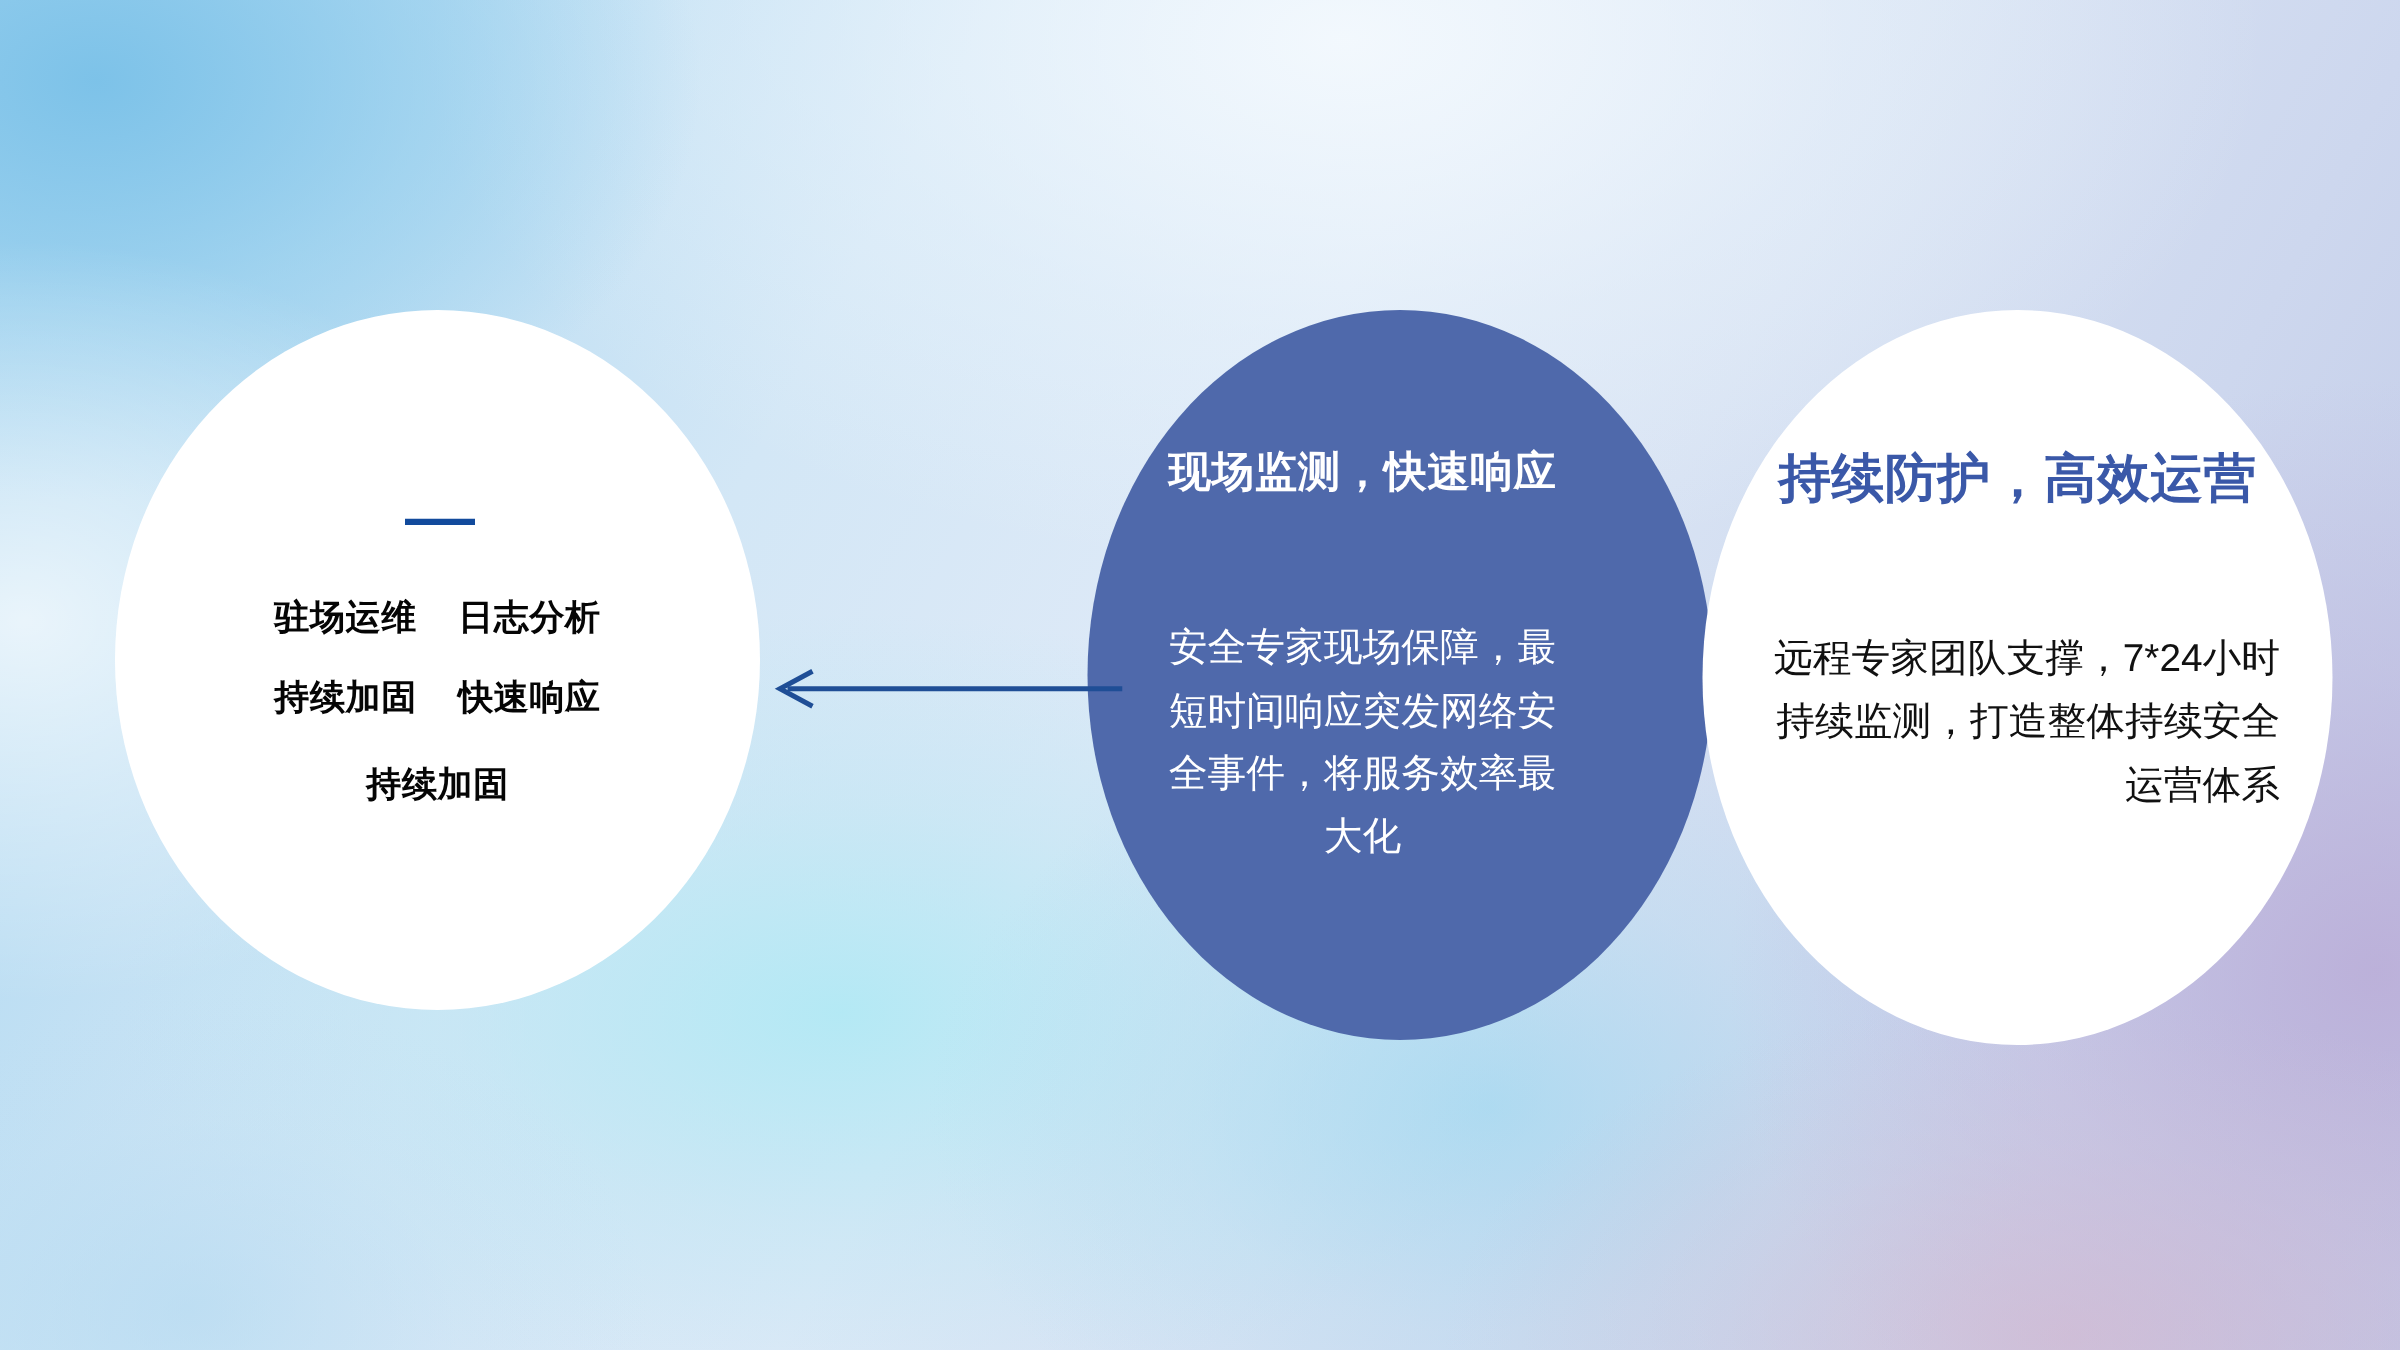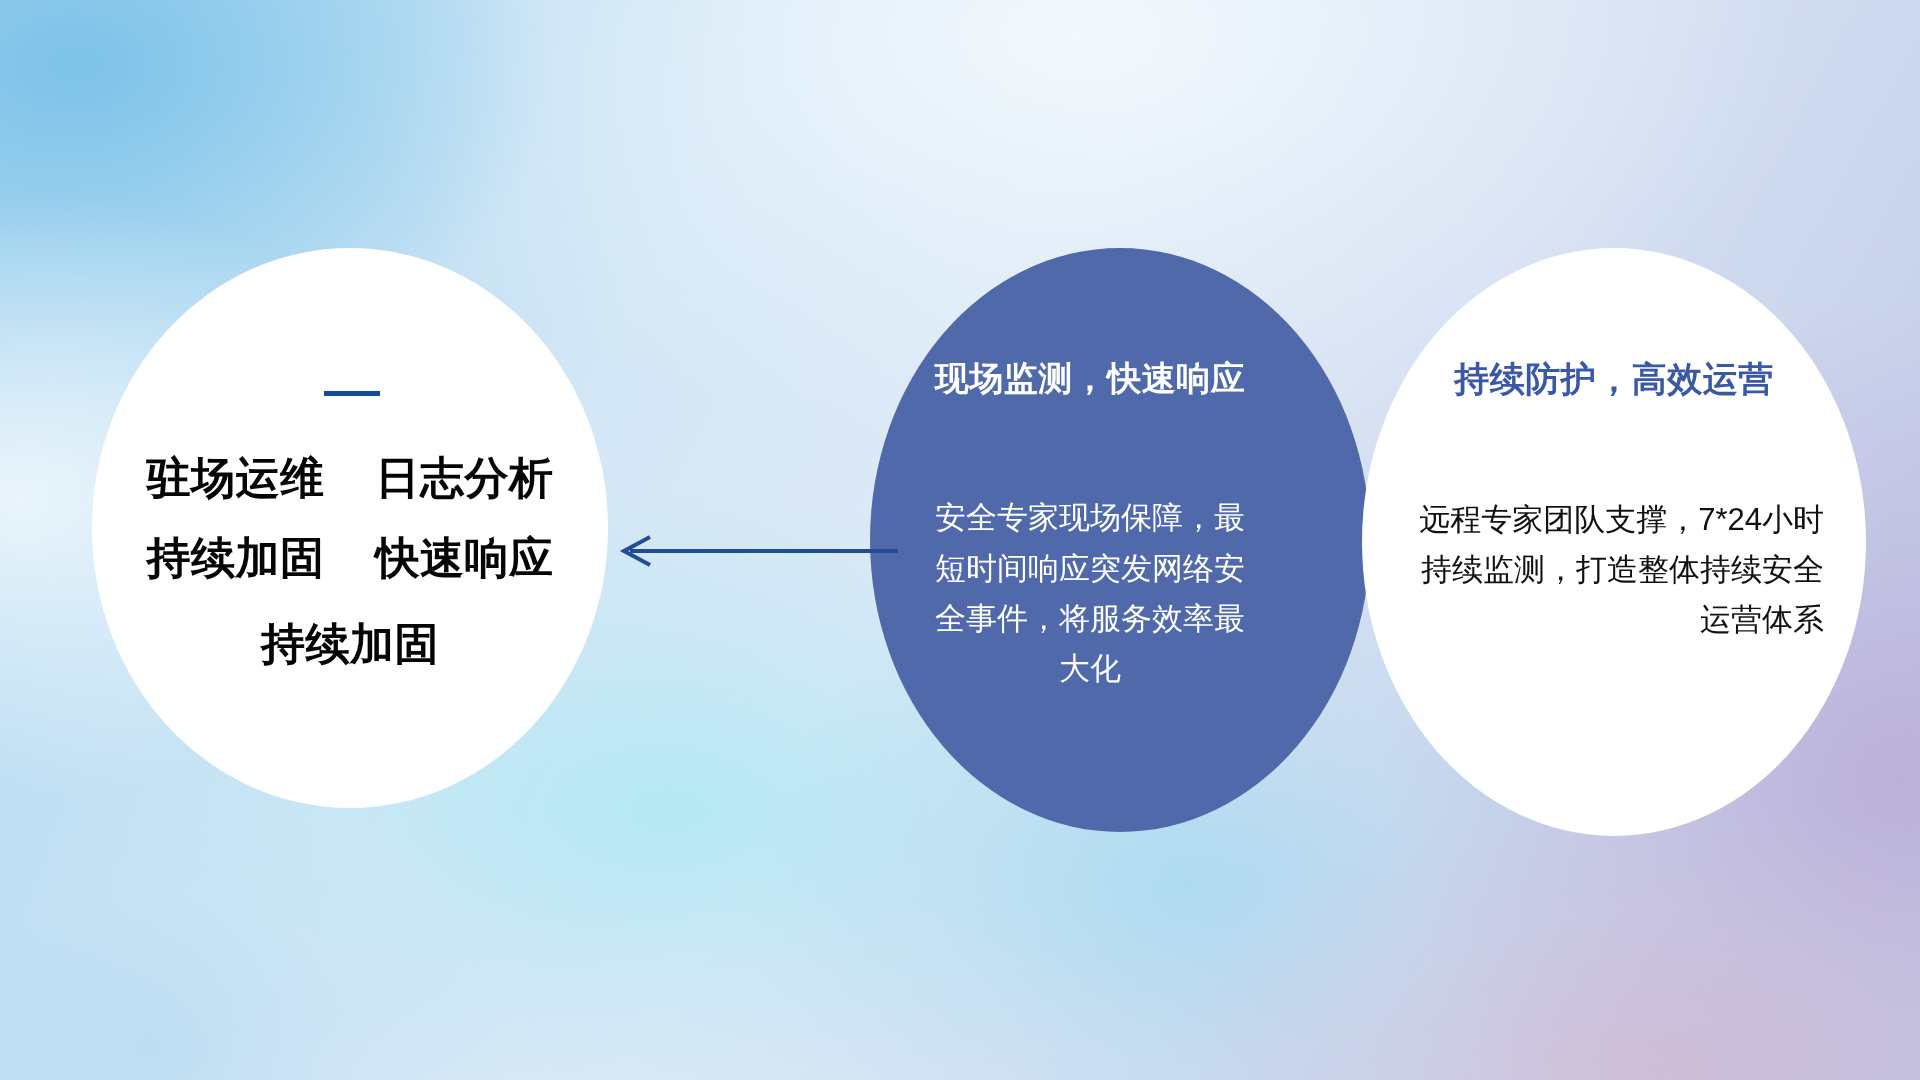--- a/index.html
+++ b/index.html
@@ -127,21 +127,21 @@
   #left-divider {
     width: 56px;
     height: 5px;
     background: #124a9c;
     margin-bottom: 60px;
     margin-left: 4px;
   }
   .left-line {
     color: #050505;
     font-weight: 700;
-    font-size: 44px;
+    font-size: 28px;
     line-height: 1.0;
     letter-spacing: 0.5px;
     white-space: pre;
     text-align: center;
   }
   #left-line-1 { margin-bottom: 36px; }
   #left-line-2 { margin-bottom: 42px; }
 
   
   #middle-content {
@@ -185,21 +185,21 @@
     display: flex;
     flex-direction: column;
     align-items: center;
     justify-content: flex-start;
     padding-top: 112px;
     box-sizing: border-box;
   }
   #right-heading {
     color: #3a58a8;
     font-weight: 700;
-    font-size: 35px;
+    font-size: 42px;
     line-height: 1.1;
     letter-spacing: 0.5px;
     white-space: nowrap;
     margin-bottom: 96px;
   }
   #right-body {
     color: #111111;
     font-weight: 400;
     font-size: 31px;
     line-height: 1.62;

